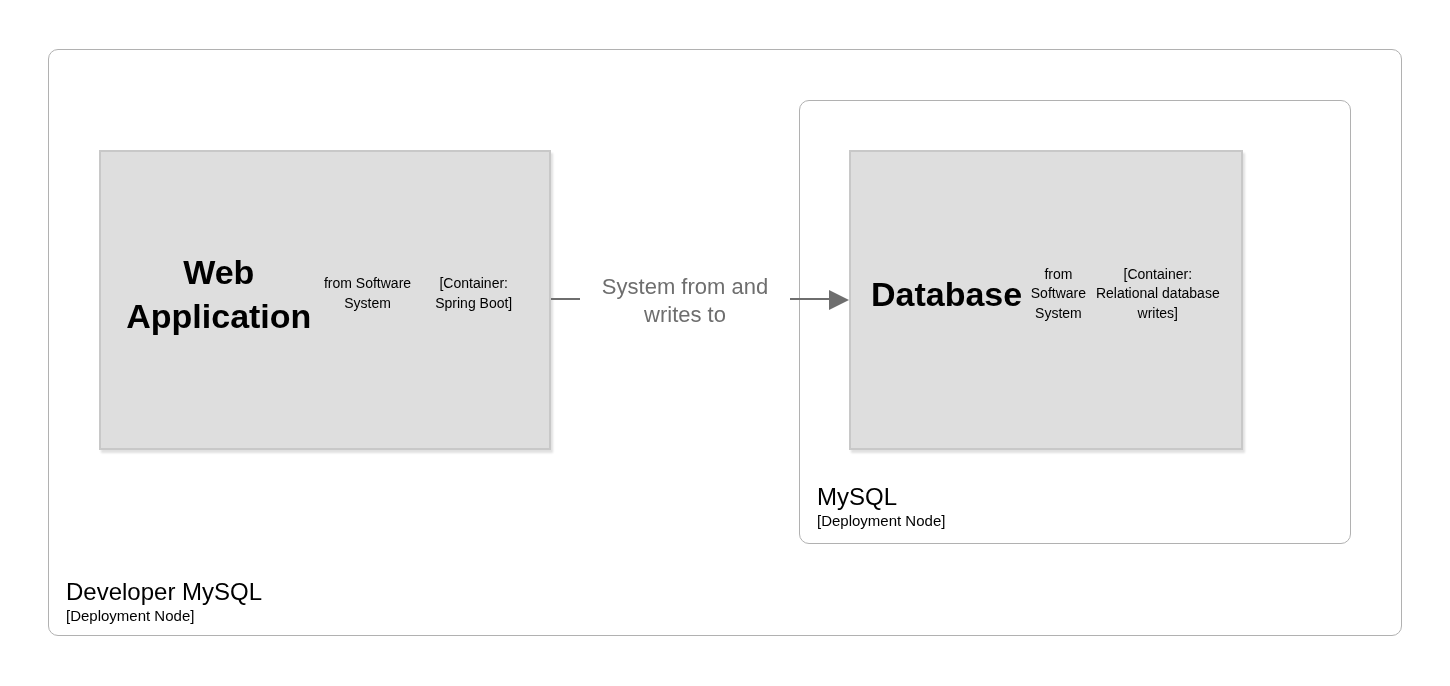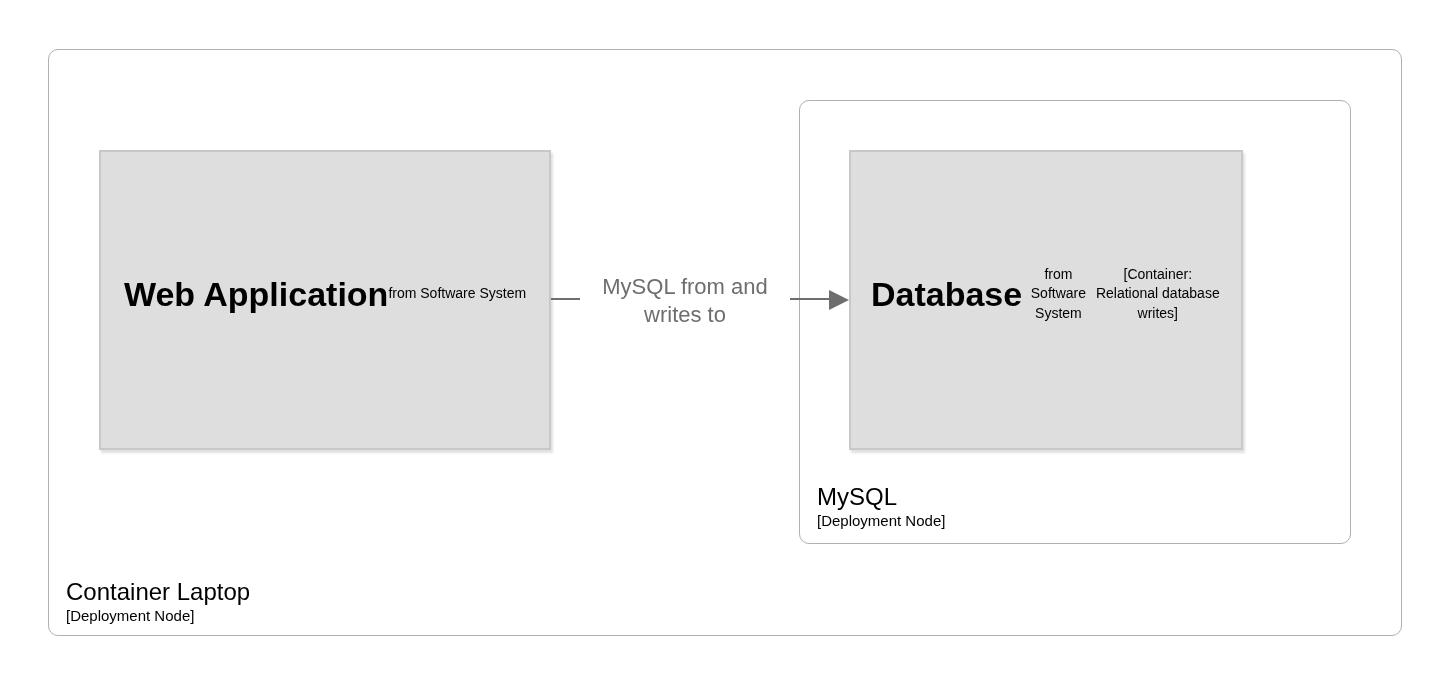--- a/index.html
+++ b/index.html
@@ -89,40 +89,41 @@
     padding: 2px 0;
   }
 </style>
 </head>
 <body>
 
 <div id="canvas" style="--bg: #ffffff; --element-fill: #dedede; --element-border: #c8c8c8; --node-border: #b1b1b1; --relationship: #6e6e6e; --text: #000000;">
 
   <div class="deployment-node" style="left:48px; top:49px; width:1352px; height:585px;">
     <div class="node-label">
-      <div class="node-name">Container Laptop</div>
+      <div class="node-name">Developer MySQL</div>
       <div class="node-meta">[Deployment Node]</div>
     </div>
   </div>
 
   <div class="deployment-node" style="left:799px; top:100px; width:550px; height:442px;">
     <div class="node-label" style="bottom:13px;margin-top:16px;">
       <div class="node-name">MySQL</div>
       <div class="node-meta">[Deployment Node]</div>
     </div>
   </div>
 
   <div class="element-box" style="left:99px; top:150px; width:452px; height:300px;">
     <div class="element-title">Web Application</div>
     <div class="element-origin">from Software System</div>
+    <div class="element-meta">[Container: Spring Boot]</div>
   </div>
 
   <div class="element-box" style="left:849px; top:150px; width:394px; height:300px;">
     <div class="element-title">Database</div>
     <div class="element-origin">from Software System</div>
     <div class="element-meta">[Container: Relational database writes]</div>
   </div>
 
   <div class="rel-line" style="left:551px; top:298px; width:278px;"></div>
   <div class="rel-arrowhead" style="left:829px; top:290px;"></div>
-  <div class="rel-label" style="left:685px; top:301px;">MySQL from and writes to</div>
+  <div class="rel-label" style="left:685px; top:301px;">System from and writes to</div>
 
 </div>
 
 </body></html>

